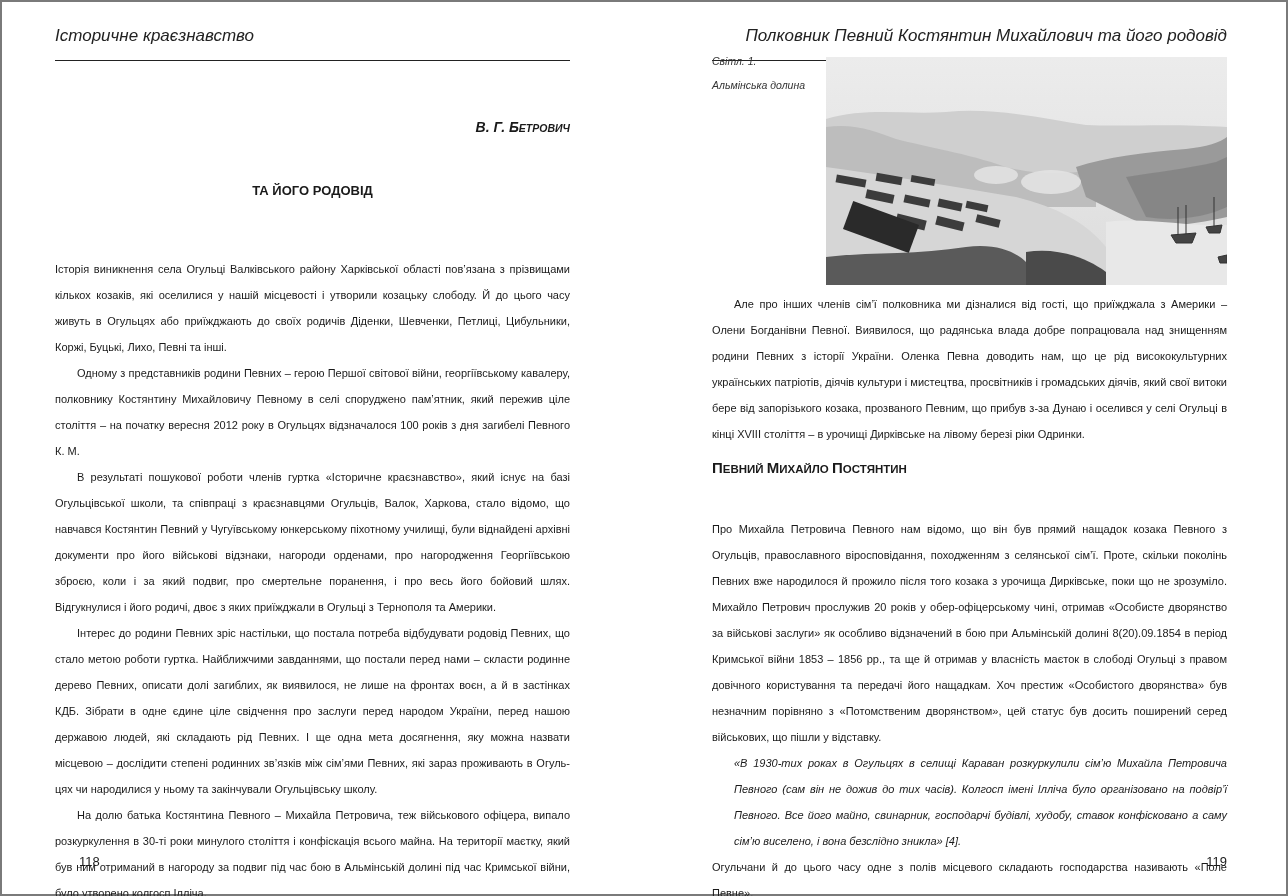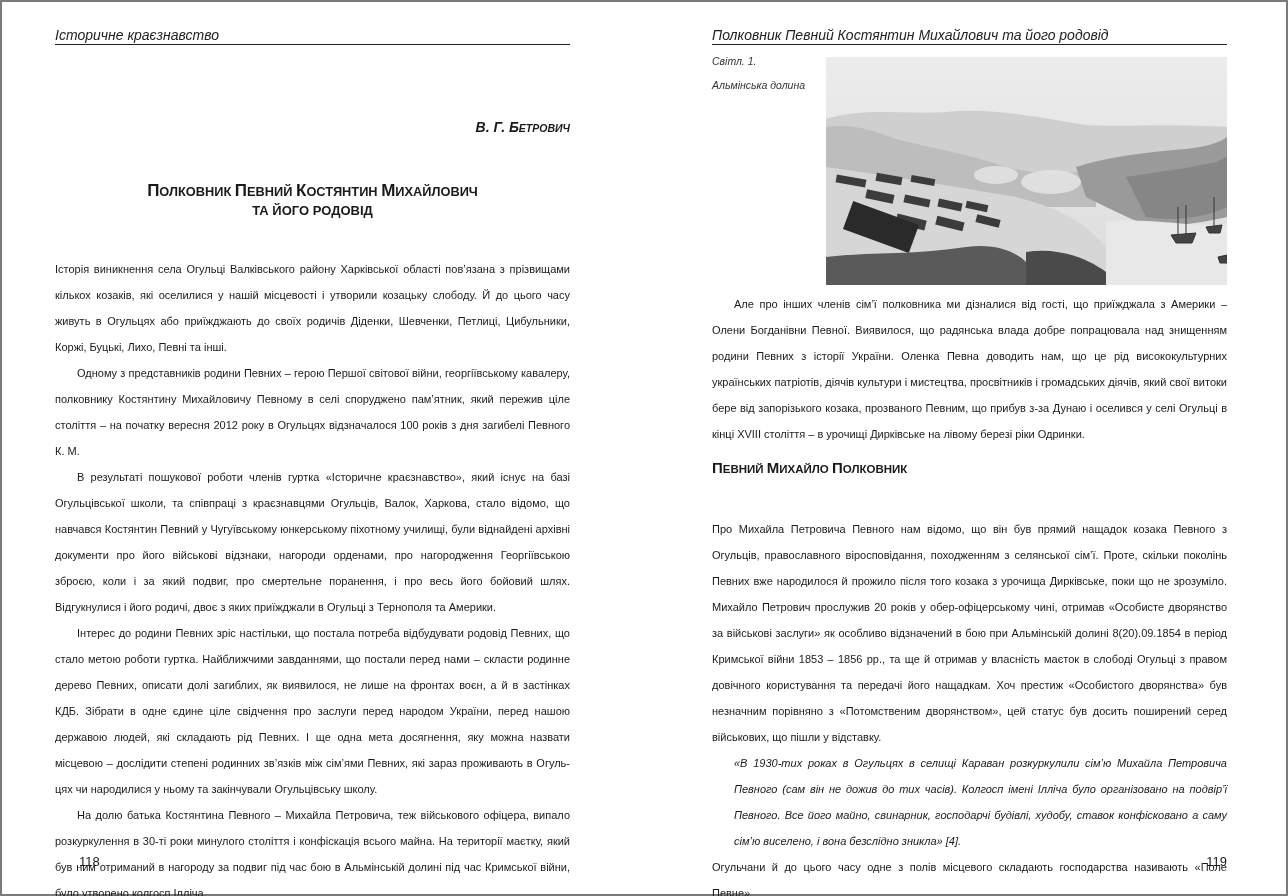--- a/index.html
+++ b/index.html
@@ -10,24 +10,24 @@
     }
     .frame {
       position: absolute; left: 0; top: 0; width: 1284px; height: 892px;
       border: 2px solid #7a7a7a;
     }
     .page { position: absolute; top: 0; height: 896px; }
     .page.left { left: 55px; width: 515px; }
     .page.right { left: 712px; width: 515px; }
     .running-head {
       position: absolute; top: 29px; left: 0; right: 0;
-      font-style: italic; font-size: 14px; color: #222;
-      border-bottom: 1.5px solid #222; padding-bottom: 2px; line-height: 13px;
+      font-style: italic; font-size: 17px; color: #222;
+      border-bottom: 1.5px solid #222; padding-bottom: 18px; line-height: 13px;
     }
-    .page.right .running-head { }
+    .page.right .running-head { text-align: right; }
     .author {
       position: absolute; top: 119px; right: 0; font-weight: bold; font-style: italic;
       font-size: 14px;
     }
     .author .sc { font-size: 10.5px; }
     .title {
       position: absolute; top: 181px; left: 0; right: 0; text-align: center;
       font-weight: bold; line-height: 19px;
     }
     .title .line1 { font-size: 17px; }
@@ -66,23 +66,20 @@
 <div class="frame"></div>
 
 <div class="page left">
   <div class="running-head">Історичне краєзнавство</div>
 
   <div class="author">
     <span>В. Г. Б</span><span class="sc">ЕТРОВИЧ</span>
   </div>
 
   <div class="title">
-    <div class="line1">
-      <span>П</span><small>ОЛКОВНИК </small><span>П</span><small>ЕВНИЙ </small><span>К</span><small>ОСТЯНТИН </small><span>М</span><small>ИХАЙЛОВИЧ</small>
-    </div>
     <div class="line2">ТА ЙОГО РОДОВІД</div>
   </div>
 
   <div class="body-text">
     <p>Історія виникнення села Огульці Валківського району Харківської області пов’язана з прізвищами кількох козаків, які оселилися у нашій місцевості і утворили козацьку слободу. Й до цього часу живуть в Огульцях або приїж­джають до своїх родичів Діденки, Шевченки, Петлиці, Цибульники, Коржі, Буцькі, Лихо, Певні та інші.</p>
     <p class="indent">Одному з представників родини Певних – герою Першої світової війни, георгіївському кавалеру, полковнику Костянтину Михайловичу Певному в селі споруджено пам’ятник, який пережив ціле століття – на початку вересня 2012 року в Огульцях відзначалося 100 років з дня загибелі Пев­ного К. М.</p>
     <p class="indent">В результаті пошукової роботи членів гуртка «Історичне краєзнавс­тво», який існує на базі Огульцівської школи, та співпраці з краєзнавцями Огульців, Валок, Харкова, стало відомо, що навчався Костянтин Певний у Чугуївському юнкерському піхотному училищі, були віднайдені архівні документи про його військові відзнаки, нагороди орденами, про нагород­ження Георгіївською зброєю, коли і за який подвиг, про смертельне по­ранення, і про весь його бойовий шлях. Відгукнулися і його родичі, двоє з яких приїжджали в Огульці з Тернополя та Америки.</p>
     <p class="indent">Інтерес до родини Певних зріс настільки, що постала потреба відбу­дувати родовід Певних, що стало метою роботи гуртка. Найближчими завданнями, що постали перед нами – скласти родинне дерево Певних, описати долі загиблих, як виявилося, не лише на фронтах воєн, а й в за­стінках КДБ. Зібрати в одне єдине ціле свідчення про заслуги перед на­родом України, перед нашою державою людей, які складають рід Певних. І ще одна мета досягнення, яку можна назвати місцевою – дослідити сте­пені родинних зв’язків між сім’ями Певних, які зараз проживають в Огуль­цях чи народилися у ньому та закінчували Огульцівську школу.</p>
     <p class="indent">На долю батька Костянтина Певного – Михайла Петровича, теж вій­ськового офіцера, випало розкуркулення в 30-ті роки минулого століття і конфіскація всього майна. На території маєтку, який був ним отриманий в нагороду за подвиг під час бою в Альмінській долині під час Кримської війни, було утворено колгосп Ілліча.</p>
   </div>
@@ -147,21 +144,21 @@
       <ellipse cx="225" cy="125" rx="30" ry="12" fill="#e2e2e2" opacity="0.9"></ellipse>
       <ellipse cx="170" cy="118" rx="22" ry="9" fill="#e6e6e6" opacity="0.8"></ellipse>
     </svg>
   </div>
 
   <div class="body-text top">
     <p class="indent">Але про інших членів сім’ї полковника ми дізналися від гості, що при­їжджала з Америки – Олени Богданівни Певної. Виявилося, що радянська влада добре попрацювала над знищенням родини Певних з історії Укра­їни. Оленка Певна доводить нам, що це рід висококультурних українських патріотів, діячів культури і мистецтва, просвітників і громадських діячів, який свої витоки бере від запорізького козака, прозваного Певним, що при­був з-за Дунаю і оселився у селі Огульці в кінці XVIII століття – в урочищі Дирківське на лівому березі ріки Одринки.</p>
   </div>
 
   <div class="subhead">
-    <span>П</span><small>ЕВНИЙ </small><span>М</span><small>ИХАЙЛО </small><span>П</span><small>ОЛКОВНИК</small>
+    <span>П</span><small>ЕВНИЙ </small><span>М</span><small>ИХАЙЛО </small><span>П</span><small>ОСТЯНТИН</small>
   </div>
 
   <div class="body-text bottom">
     <p>Про Михайла Петровича Певного нам відомо, що він був прямий наща­док козака Певного з Огульців, православного віросповідання, походжен­ням з селянської сім’ї. Проте, скільки поколінь Певних вже народилося й прожило після того козака з урочища Дирківське, поки що не зрозуміло. Михайло Петрович прослужив 20 років у обер-офіцерському чині, отримав «Особисте дворянство за військові заслуги» як особливо відзначений в бою при Альмінській долині 8(20).09.1854 в період Кримської війни 1853 – 1856 рр., та ще й отримав у власність маєток в слободі Огульці з правом довічного користування та передачі його нащадкам. Хоч престиж «Осо­бистого дворянства» був незначним порівняно з «Потомственим дворян­ством», цей статус був досить поширений серед військових, що пішли у відставку.</p>
     <p class="quote">«В 1930-тих роках в Огульцях в селищі Караван розкуркулили сім’ю Михайла Петровича Певного (сам він не дожив до тих часів). Колгосп імені Ілліча було організовано на подвір’ї Певного. Все його майно, свинарник, господарчі будівлі, худобу, ставок конфісковано а саму сім’ю виселено, і вона безслідно зникла» [4].</p>
     <p>Огульчани й до цього часу одне з полів місцевого складають господарства називають «Поле Певне».</p>
   </div>
 
   <div class="folio">119</div>
 </div>

